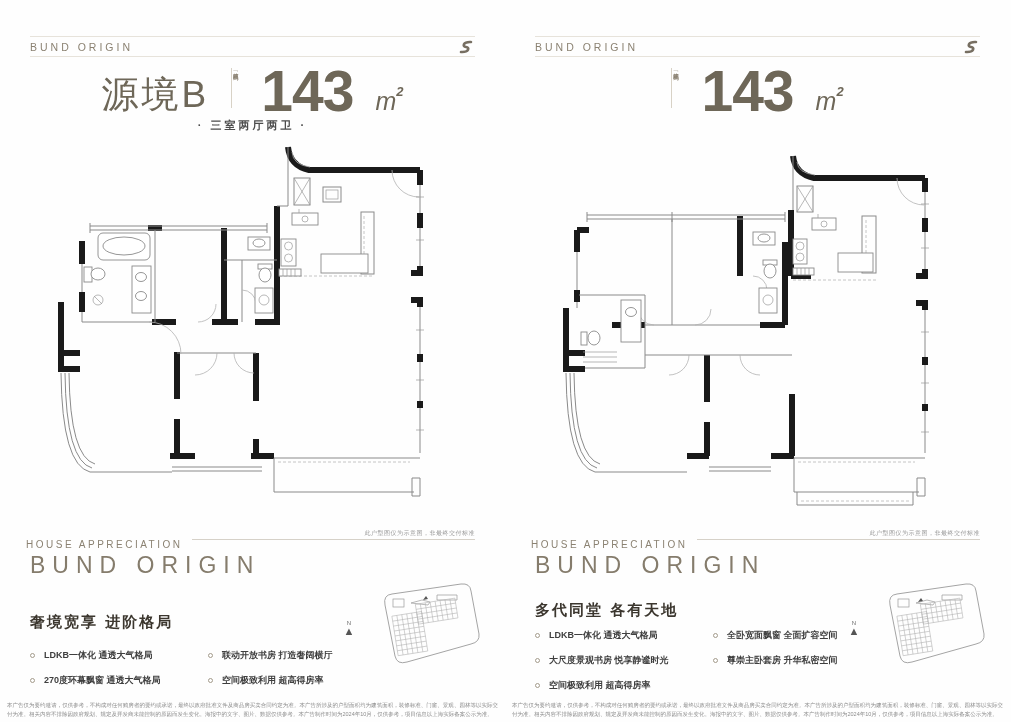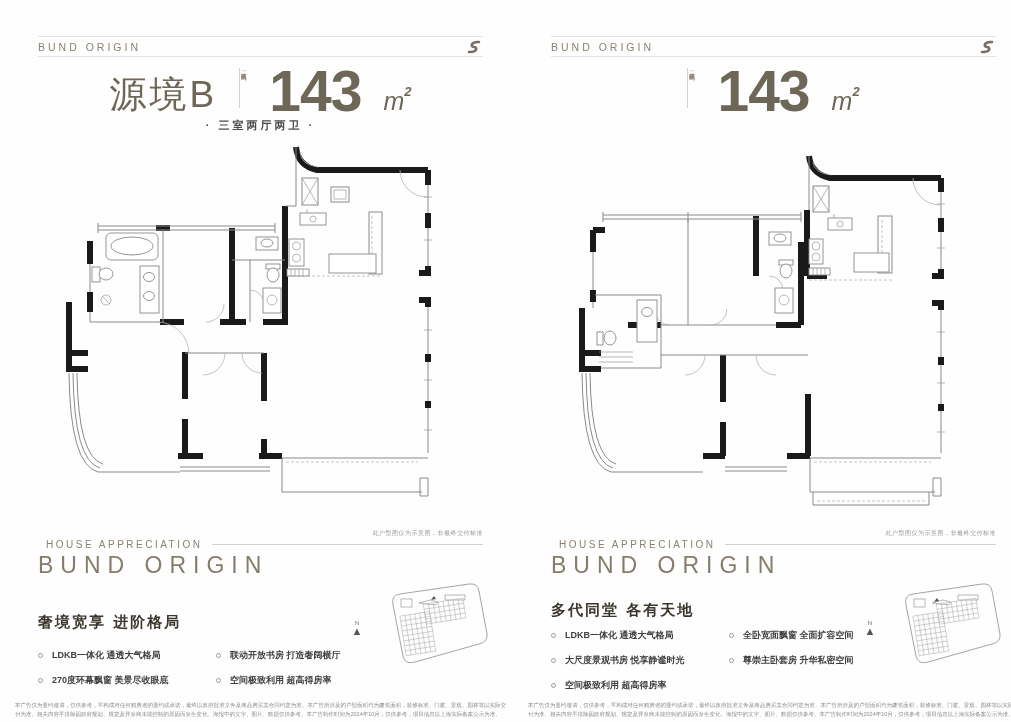--- a/index.html
+++ b/index.html
@@ -1,18 +1,18 @@
 <!DOCTYPE html>
 <html><head>
 <meta charset="utf-8">
 <style>
   * { margin:0; padding:0; box-sizing:border-box; }
   html,body { width:1011px; height:722px; background:#ffffff; font-family:"Liberation Sans","DejaVu Sans",sans-serif; overflow:hidden; }
   .page { display:flex; width:1011px; height:722px; background:#fefefe; }
-  .panel { position:relative; width:505px; height:722px; flex:0 0 505px;margin-left:8px; }
+  .panel { position:relative; width:505px; height:722px; flex:0 0 505px; }
 
   .brandbar { position:absolute; top:36px; left:30px; right:30px; height:21px;
     border-top:1px solid #e7e3db; border-bottom:1px solid #e7e3db;
     display:flex; justify-content:space-between; align-items:center; }
   .brand-text { font-size:10.5px; letter-spacing:3px; color:#8b8272; font-weight:500; }
   .brand-logo { width:18px; height:14px; }
 
   .title-row { position:absolute; top:64px; left:0; right:0; display:flex; justify-content:center; align-items:flex-end; gap:22px; height:52px; }
   .unit-name { font-size:37px; font-weight:300; color:#6e6758; letter-spacing:3px; line-height:1; padding-bottom:3px; }
   .area-vert { writing-mode:vertical-rl; font-size:5.5px; color:#8b8272; height:40px; line-height:1.1; align-self:flex-start; margin-top:4px; letter-spacing:.5px; border-left:1px solid #d8d2c6; padding-left:1px; }
@@ -25,21 +25,21 @@
   .plan-wrap { position:absolute; top:140px; left:52px; width:400px; height:390px; }
   .plan-svg .w { stroke:#1a1a1a; stroke-width:6; fill:none; }
   .plan-svg .t { stroke:#8a8a8a; stroke-width:1; fill:none; }
   .plan-svg .t2{ stroke:#b3b3b3; stroke-width:.8; fill:none; }
   .plan-svg .d { stroke:#b8b8b8; stroke-width:.8; fill:none; stroke-dasharray:3 2; }
   .plan-svg .f { stroke:#8a8a8a; stroke-width:.9; fill:#ffffff; }
   .plan-svg .x { stroke:#9a9a9a; stroke-width:.7; fill:none; }
 
   .plan-note { position:absolute; top:529px; right:30px; font-size:6px; color:#9a9a9a; letter-spacing:.5px; }
 
-  .footer-eyebrow-row { position:absolute; top:539px; left:38px; right:30px; display:flex; align-items:center; gap:9px; }
+  .footer-eyebrow-row { position:absolute; top:539px; left:26px; right:30px; display:flex; align-items:flex-start; gap:9px; }
   .footer-eyebrow { font-size:10px; letter-spacing:2.5px; color:#8b8272; white-space:nowrap; }
   .footer-rule { flex:1; border-top:1px solid #d6d1c8; }
   .footer-brand { position:absolute; top:552px; left:30px; font-size:23px; letter-spacing:7px; color:#857c6c; font-weight:400; }
 
   .headline { position:absolute; left:30px; font-family:"DejaVu Serif","Liberation Serif",serif; font-weight:700; font-size:15px; letter-spacing:2px; color:#3b362e; }
   .panel-b .headline { top:613px; }
   .panel-a .headline { top:601px; }
 
   .bullets { position:absolute; left:30px; width:330px; display:grid; grid-template-columns:172px 1fr; column-gap:6px; row-gap:12px; list-style:none; }
   .panel-b .bullets { top:649px; }
@@ -191,21 +191,21 @@
       <li class="bullet">
           <span class="ring"></span>
           <span>LDKB一体化 通透大气格局</span>
         </li>
       <li class="bullet">
           <span class="ring"></span>
           <span>联动开放书房 打造奢阔横厅</span>
         </li>
       <li class="bullet">
           <span class="ring"></span>
-          <span>270度环幕飘窗 美景尽收眼底</span>
+          <span>270度环幕飘窗 通透大气格局</span>
         </li>
       <li class="bullet">
           <span class="ring"></span>
           <span>空间极致利用 超高得房率</span>
         </li>
     </ul>
 
     <div class="compass">
       <span class="n">N</span>
       <span class="arrow">▲</span>

